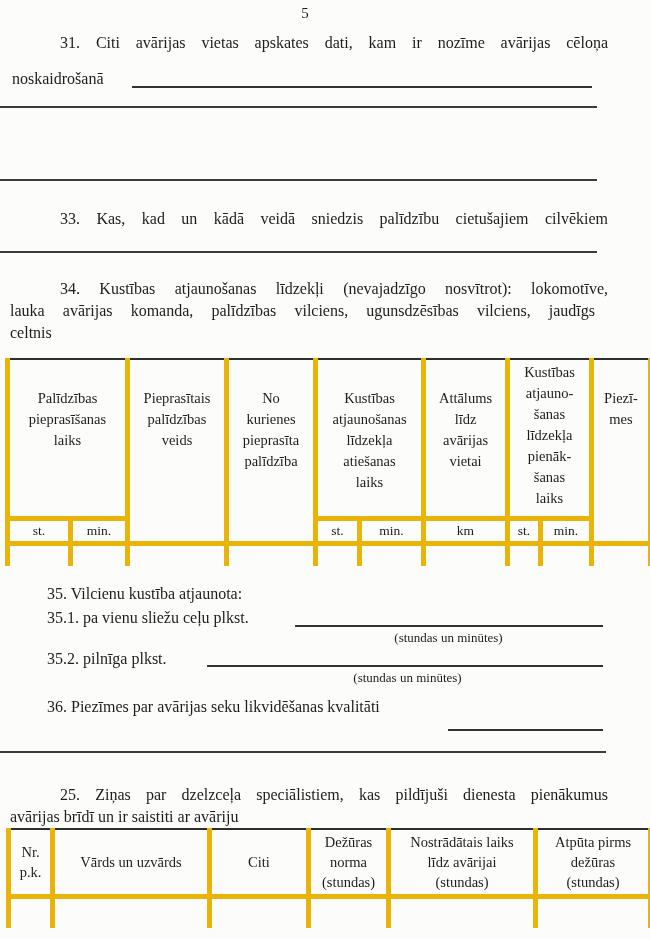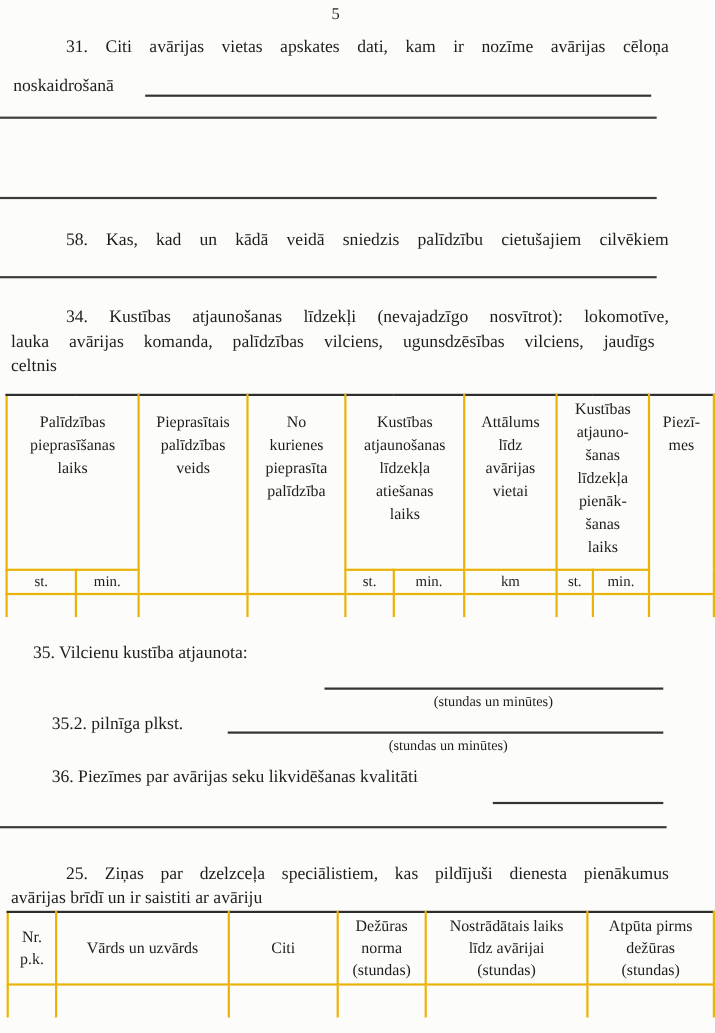--- a/index.html
+++ b/index.html
@@ -10,23 +10,23 @@
   }
   .tl{position:absolute;font-size:16px;line-height:21px;white-space:nowrap;}
   .just{white-space:normal;text-align:justify;text-align-last:justify;}
   .ind{left:60px;width:548px;}
   .flush{left:10px;width:585px;}
   .pgnum{position:absolute;top:5px;left:0;width:610px;text-align:center;font-size:15px;}
   .rule{position:absolute;left:0;height:2px;background:#3c3c3c;}
   .fill{position:absolute;height:2px;background:#333;}
   .cap{position:absolute;font-size:13px;line-height:15px;text-align:center;white-space:nowrap;}
   table{position:absolute;border-collapse:collapse;table-layout:fixed;}
-  th,td{border:2px solid #eab308;font-weight:normal;text-align:center;padding:0;margin:0;}
+  th,td{border:5px solid #eab308;font-weight:normal;text-align:center;padding:0;margin:0;}
   .t1{left:5px;top:358px;width:643px;}
-  .t1 .r1 th{border-top:2px solid #2e2e2e;vertical-align:top;font-size:14.5px;line-height:21px;white-space:pre-line;padding-top:14px;}
+  .t1 .r1 th{border-top:2px solid #2e2e2e;vertical-align:top;font-size:14.5px;line-height:21px;white-space:pre-line;padding-top:28px;}
   .t1 .r1 th.tall{padding-top:2px;}
   .t1 .r2 td{height:20px;font-size:13.5px;}
   .stub td{border-bottom:none;height:20px;}
   .t2{left:6px;top:828px;width:642px;}
   .t2 .r1 th{border-top:2px solid #2e2e2e;vertical-align:middle;font-size:14.5px;line-height:20px;white-space:pre-line;padding:2px 1px;}
   .t2 .stub td{height:29px;}
 </style>
 </head>
 <body>
 
@@ -34,21 +34,21 @@
 
   <div class="pgnum">5</div>
 
   <div class="tl just ind" style="top:32px">31. Citi avārijas vietas apskates dati, kam ir nozīme avārijas cēloņa</div>
   <div class="tl" style="top:68px;left:12px">noskaidrošanā</div>
   <div class="fill" style="top:86px;left:132px;width:460px"></div>
   <div class="rule" style="top:106px;width:597px"></div>
 
   <div class="rule" style="top:179px;width:597px"></div>
 
-  <div class="tl just ind" style="top:208px">58. Kas, kad un kādā veidā sniedzis palīdzību cietušajiem cilvēkiem</div>
+  <div class="tl just ind" style="top:208px">33. Kas, kad un kādā veidā sniedzis palīdzību cietušajiem cilvēkiem</div>
   <div class="rule" style="top:251px;width:597px"></div>
 
   <div class="tl just ind" style="top:278px">34. Kustības atjaunošanas līdzekļi (nevajadzīgo nosvītrot): lokomotīve,</div>
   <div class="tl just flush" style="top:300px">lauka avārijas komanda, palīdzības vilciens, ugunsdzēsības vilciens, jaudīgs</div>
   <div class="tl" style="top:322px;left:10px">celtnis</div>
 
   <table class="t1">
     <colgroup>
       <col style="width:63px">
         <col style="width:57px">
@@ -109,21 +109,22 @@
       <td></td>
           <td></td>
       <td></td>
           <td></td>
       <td></td>
           <td></td>
     </tr>
   </tbody>
     </table>
 
-  <div class="tl" style="top:583px;left:30px">35. Vilcienu kustība atjaunota:</div>
+  <div class="tl" style="top:583px;left:47px">35. Vilcienu kustība atjaunota:</div>
+  <div class="tl" style="top:607px;left:47px">35.1. pa vienu sliežu ceļu plkst.</div>
   <div class="fill" style="top:625px;left:295px;width:308px"></div>
   <div class="cap" style="top:630px;left:385px;width:127px">(stundas un minūtes)</div>
   <div class="tl" style="top:648px;left:47px">35.2. pilnīga plkst.</div>
   <div class="fill" style="top:665px;left:207px;width:396px"></div>
   <div class="cap" style="top:670px;left:340px;width:135px">(stundas un minūtes)</div>
 
   <div class="tl" style="top:696px;left:47px">36. Piezīmes par avārijas seku likvidēšanas kvalitāti</div>
   <div class="fill" style="top:729px;left:448px;width:155px"></div>
   <div class="rule" style="top:751px;width:606px"></div>
 

